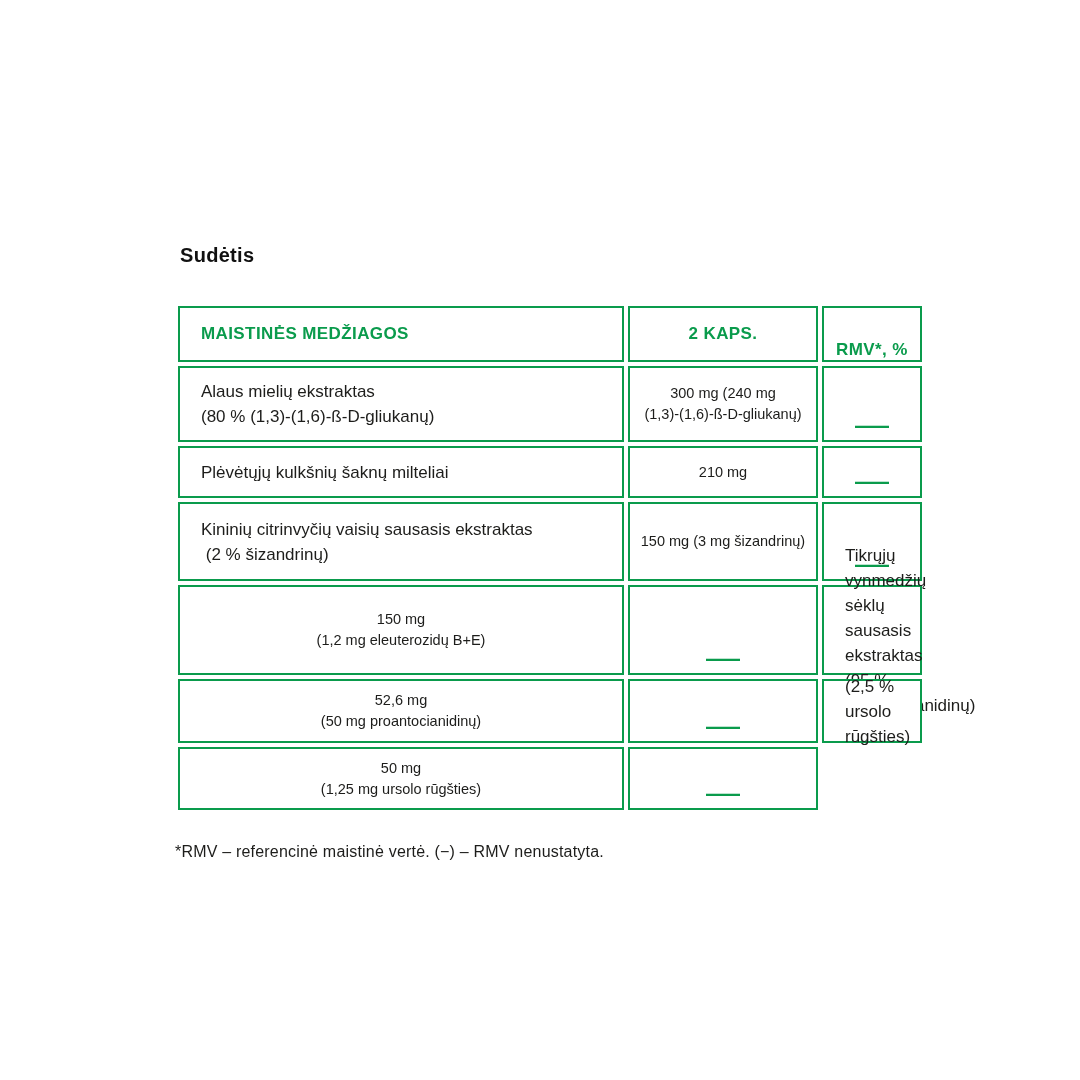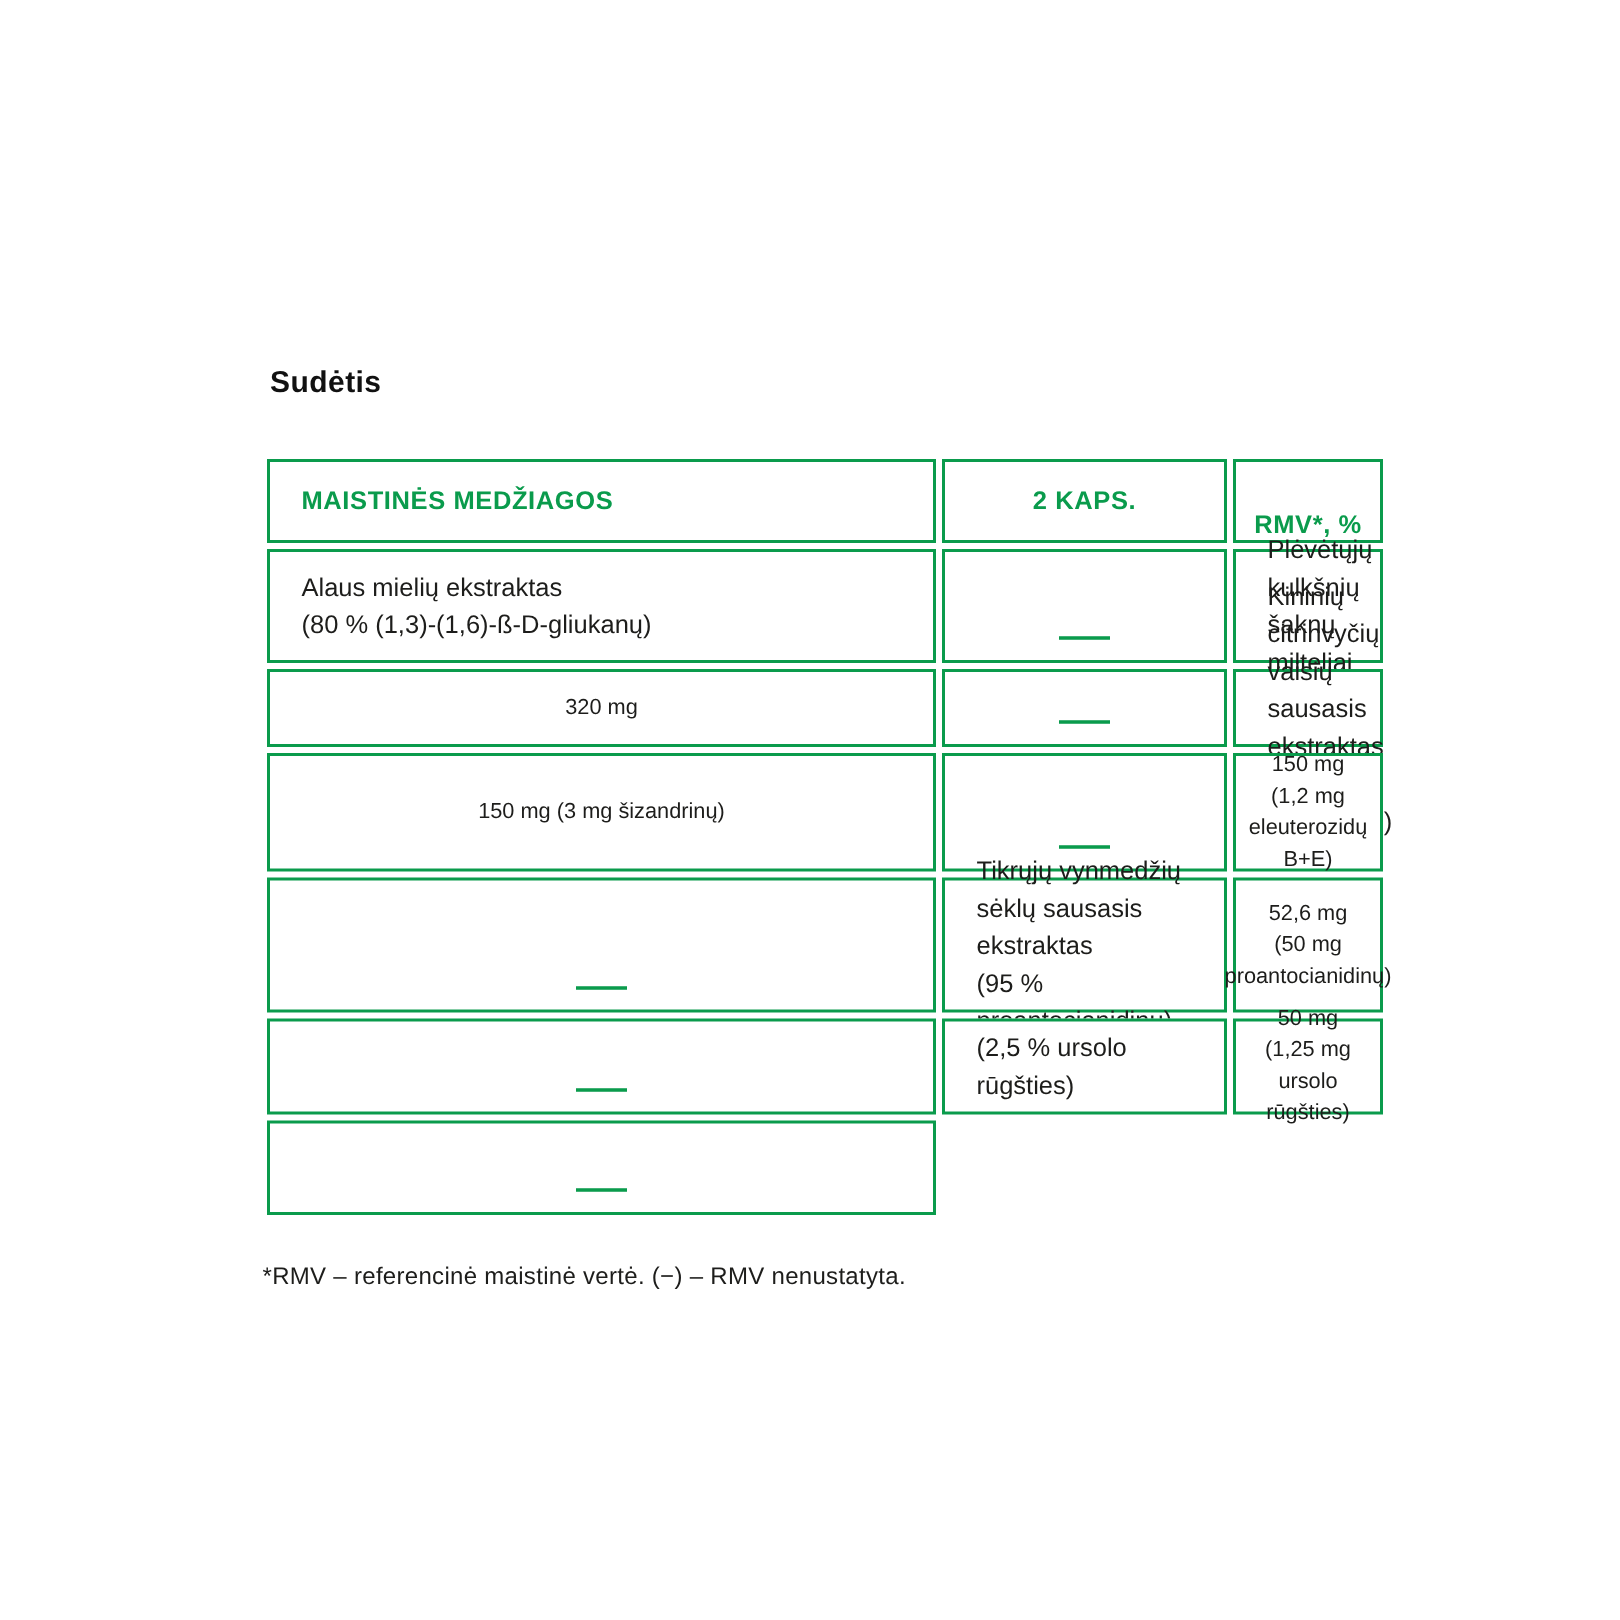--- a/index.html
+++ b/index.html
@@ -104,30 +104,34 @@
     <span>2 KAPS.</span>
   </div>
   <div class="cell rmv-cell header-cell">
     <span>RMV*, %</span>
   </div>
 
   <div class="cell name-cell">
     <span class="name-line">Alaus mielių ekstraktas</span>
     <span class="name-line">(80 % (1,3)-(1,6)-ß-D-gliukanų)</span>
   </div>
+  <div class="cell amount-cell">
+    <span class="amount-line">300 mg (240 mg</span>
+    <span class="amount-line">(1,3)-(1,6)-ß-D-gliukanų)</span>
+  </div>
   <div class="cell rmv-cell">
     <span class="dash">—</span>
   </div>
 
   <div class="cell name-cell">
     <span class="name-line">Plėvėtųjų kulkšnių šaknų milteliai</span>
     <span class="name-line"></span>
   </div>
   <div class="cell amount-cell">
-    <span class="amount-line">320 mg</span>
+    <span class="amount-line">210 mg</span>
     <span class="amount-line"></span>
   </div>
   <div class="cell rmv-cell">
     <span class="dash">—</span>
   </div>
 
   <div class="cell name-cell">
     <span class="name-line">Kininių citrinvyčių vaisių sausasis ekstraktas</span>
     <span class="name-line"> (2 % šizandrinų)</span>
   </div>

